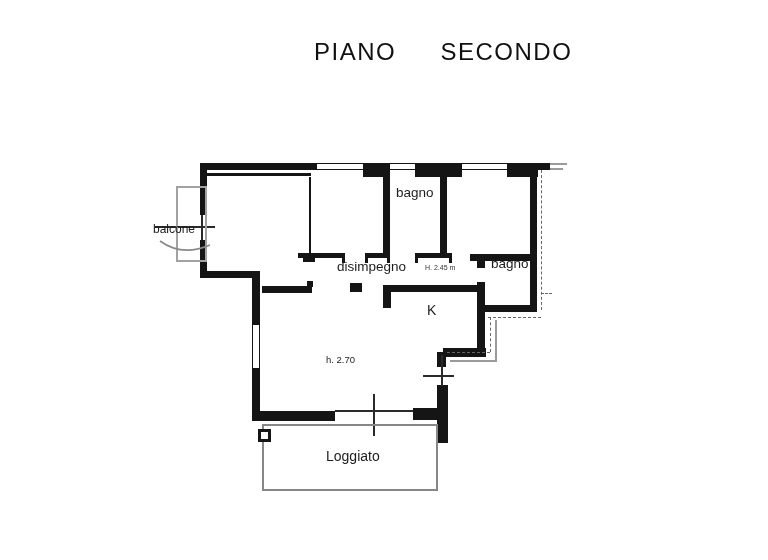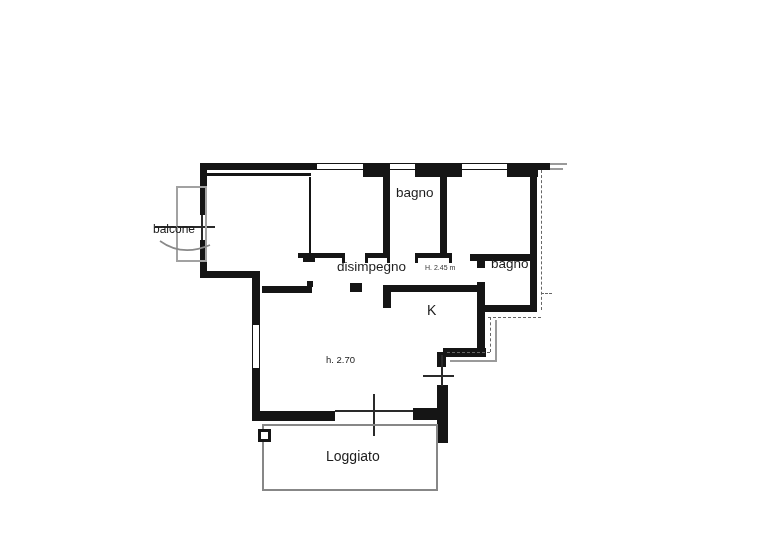--- a/index.html
+++ b/index.html
@@ -22,20 +22,21 @@
   #title{font-size:24px;letter-spacing:1.5px;word-spacing:14px;color:#111;}
   .lbl-room{font-size:13.5px;}
   .lbl-small{font-size:7px;color:#333;}
   .lbl-note{font-size:9.5px;color:#222;}
 </style>
 </head>
 <body>
 
 <div id="canvas">
 
+  <div id="title" class="lbl" style="left:314px;top:40px;">PIANO  SECONDO</div>
 
   <div id="plan-layer">
       <div class="wall" style="left: 200px; top: 163px; width: 350px; height: 7px;"></div>
       <div class="wall" style="left: 363px; top: 163px; width: 27px; height: 14px;"></div>
       <div class="wall" style="left: 415px; top: 163px; width: 47px; height: 14px;"></div>
       <div class="wall" style="left: 507px; top: 163px; width: 31px; height: 14px;"></div>
       <div class="wall" style="left: 207px; top: 173px; width: 104px; height: 3px;"></div>
       <div class="wall" style="left: 200px; top: 163px; width: 7px; height: 52px;"></div>
       <div class="wall" style="left: 200px; top: 240px; width: 7px; height: 38px;"></div>
       <div class="wall" style="left: 200px; top: 271px; width: 60px; height: 7px;"></div>

